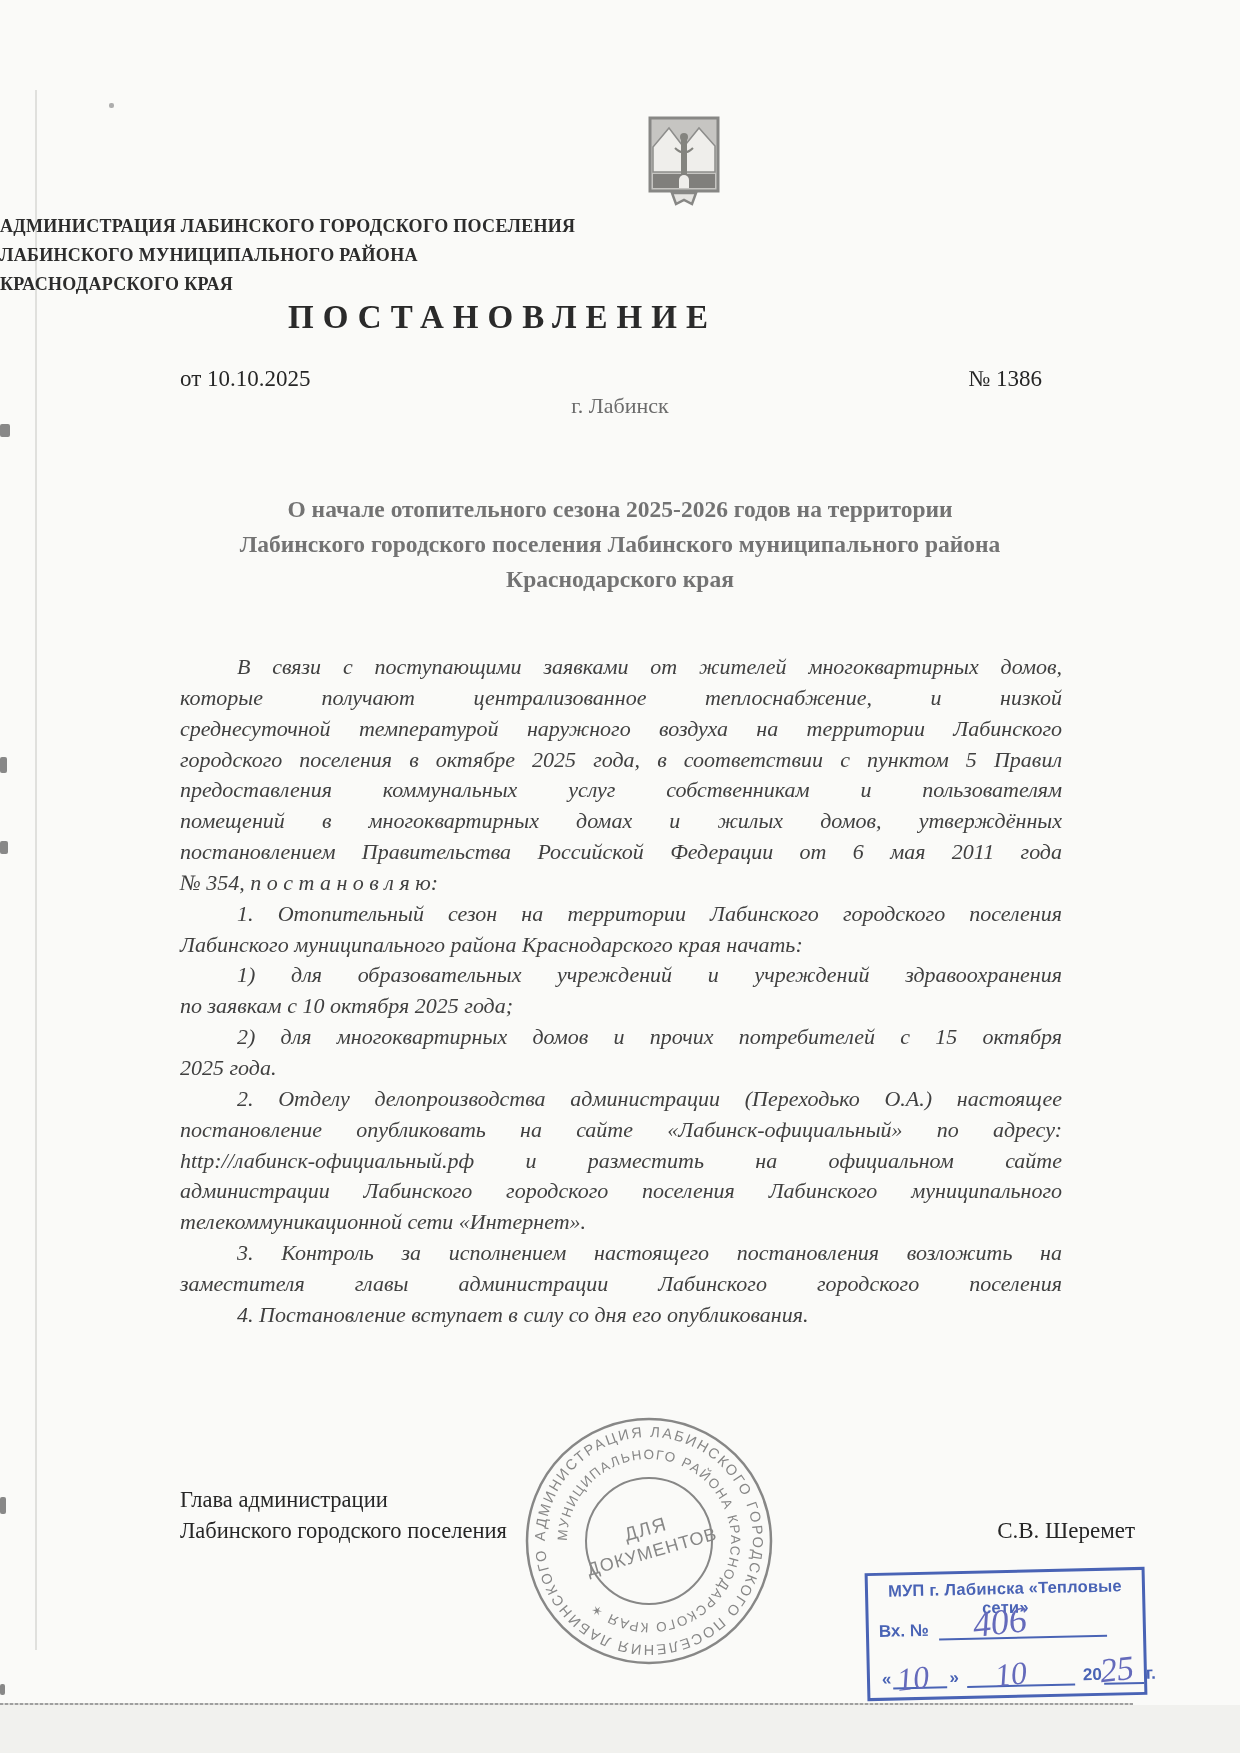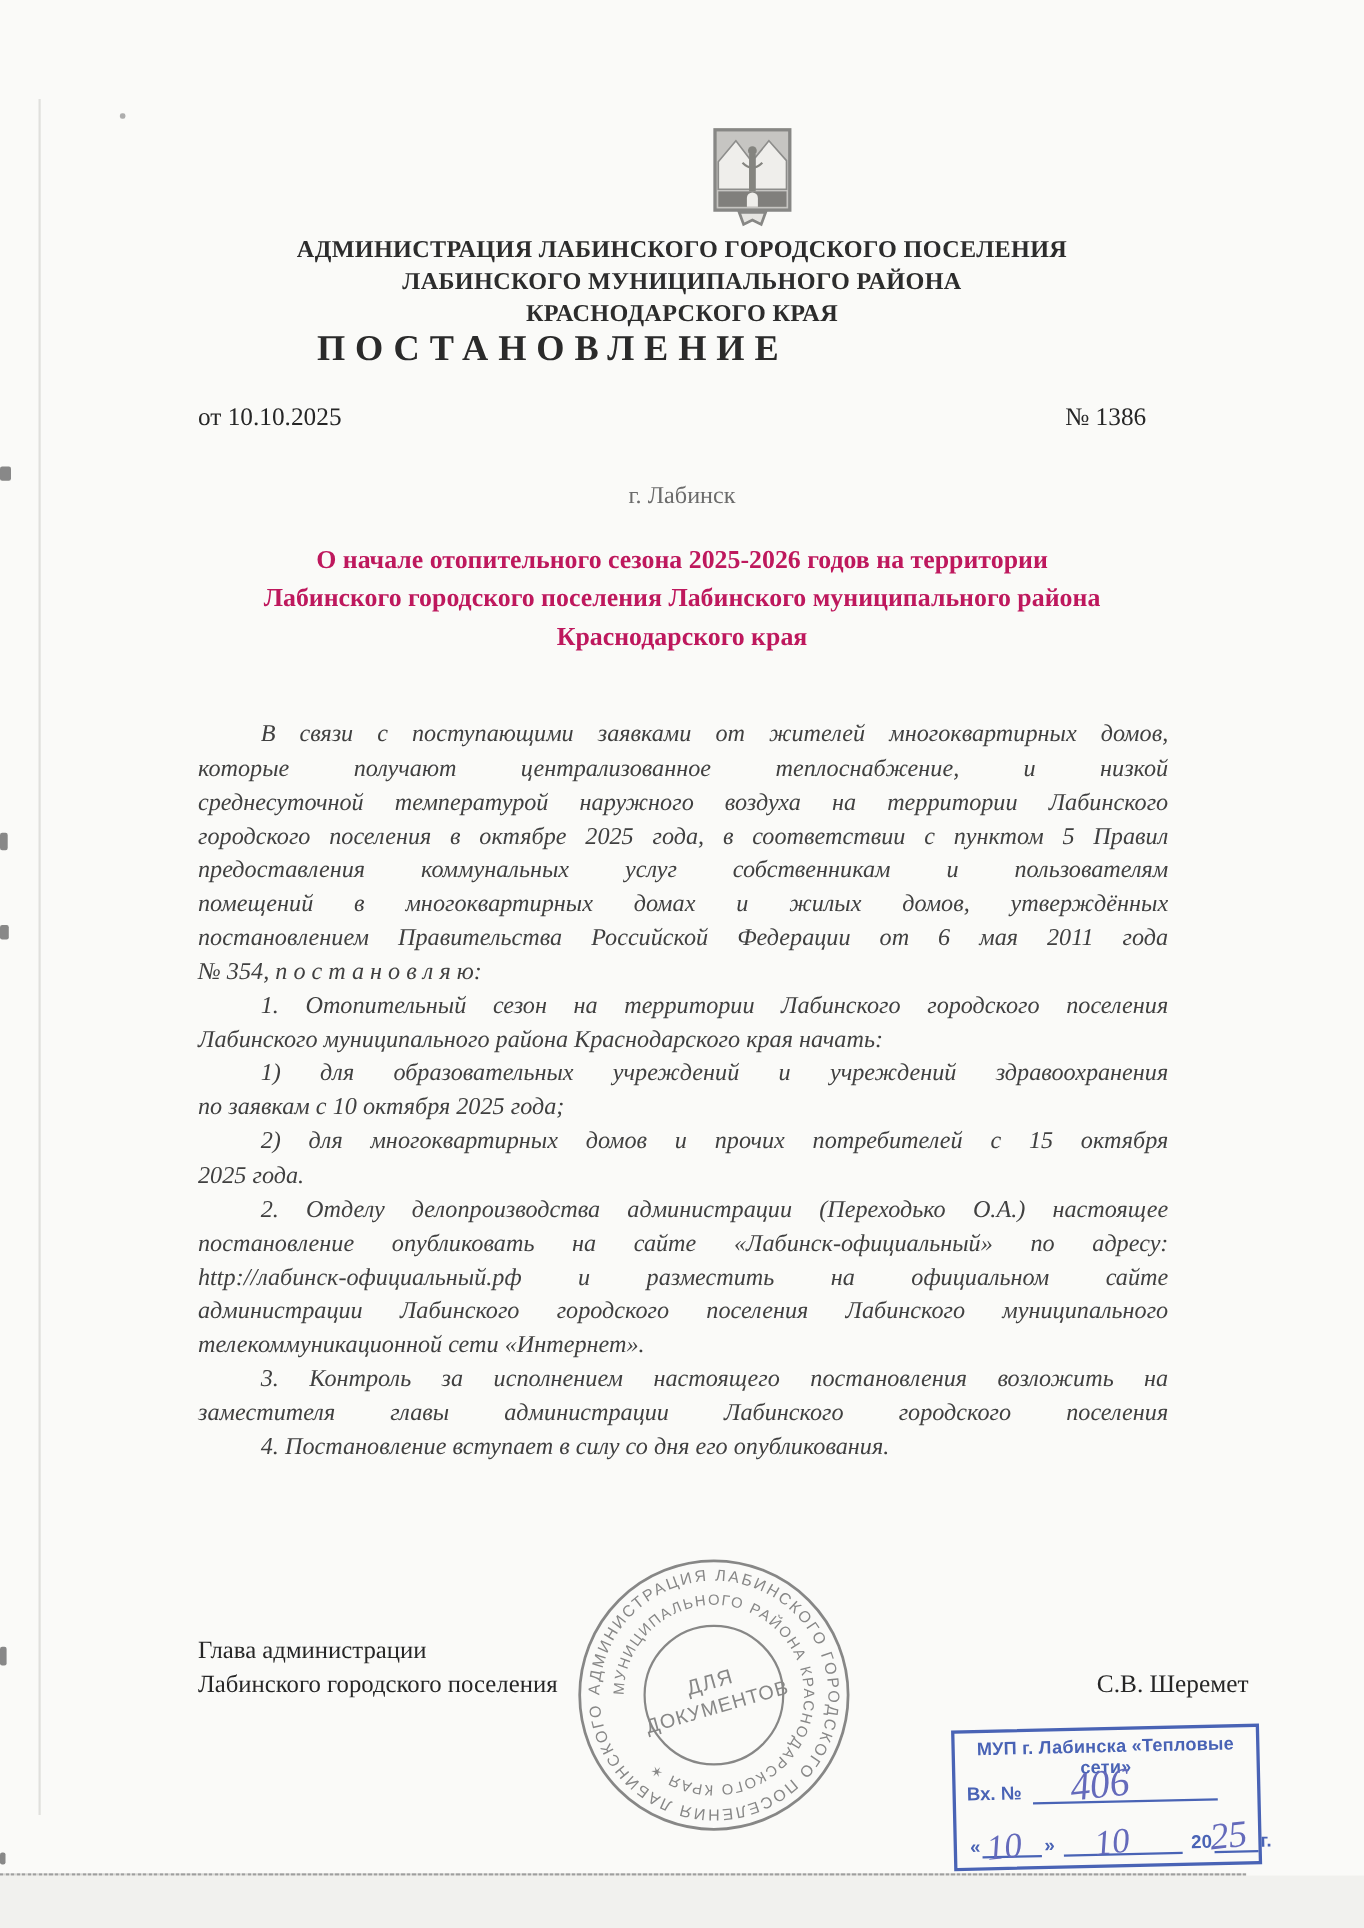--- a/index.html
+++ b/index.html
@@ -13,29 +13,29 @@
   .sp3{left:0;top:841px;width:8px;height:13px;}
   .sp4{left:0;top:1497px;width:6px;height:17px;}
   .sp5{left:0;top:1684px;width:5px;height:11px;}
   .sp6{left:109px;top:103px;width:5px;height:5px;background:#9a9a9a;opacity:.8;}
   .bottom-line{position:absolute;left:0;top:1703px;width:1133px;height:2px;opacity:.85;
     background:repeating-linear-gradient(90deg,#8f8f8f 0 3px,#cfcfcc 3px 5px);}
   .bottom-shade{position:absolute;left:0;top:1705px;width:1240px;height:48px;background:#f1f1ee;}
   
   .emblem{position:absolute;left:648px;top:116px;}
   
-  .org{position:absolute;left:0;top:212px;width:1240px;text-align:center;font-weight:bold;
-       font-size:22px;line-height:29px;letter-spacing:.3px;color:#2c2c2c;}
+  .org{position:absolute;left:0;top:212px;width:1240px;text-align:left;font-weight:bold;
+       font-size:18px;line-height:29px;letter-spacing:.3px;color:#2c2c2c;}
   .doctype{position:absolute;left:0;top:299px;width:996px;text-align:center;font-weight:bold;
        font-size:33px;letter-spacing:9px;text-indent:9px;color:#2a2a2a;}
   .meta{position:absolute;left:180px;top:366px;width:862px;display:flex;
        justify-content:space-between;font-size:23px;gap:33px;}
-  .city{position:absolute;left:0;top:393px;width:1240px;text-align:center;font-size:22px;color:#6b6b6b;margin-top:44px;}
+  .city{position:absolute;left:0;top:393px;width:1240px;text-align:center;font-size:22px;color:#6b6b6b;}
   .title{position:absolute;left:100px;top:492px;width:1040px;text-align:center;font-weight:bold;
-       font-size:23.5px;line-height:35px;color:#be185d;}
+       font-size:23.5px;line-height:35px;color:#737373;}
   
   .body{position:absolute;left:180px;top:652px;width:882px;font-size:22px;color:#404040;font-style:italic;}
   .bline{line-height:30.85px;text-align:justify;text-align-last:justify;white-space:nowrap0;}
   .bline.first{text-indent:57px;}
   .bline.last{text-align-last:left;}
   
   .signature{position:absolute;left:180px;top:1484px;width:955px;font-size:22.5px;line-height:31px;}
   .sig-name{position:absolute;right:0;top:31px;font-size:23px;}
   
   .round-stamp{position:absolute;left:518px;top:1410px;opacity:.82;}

